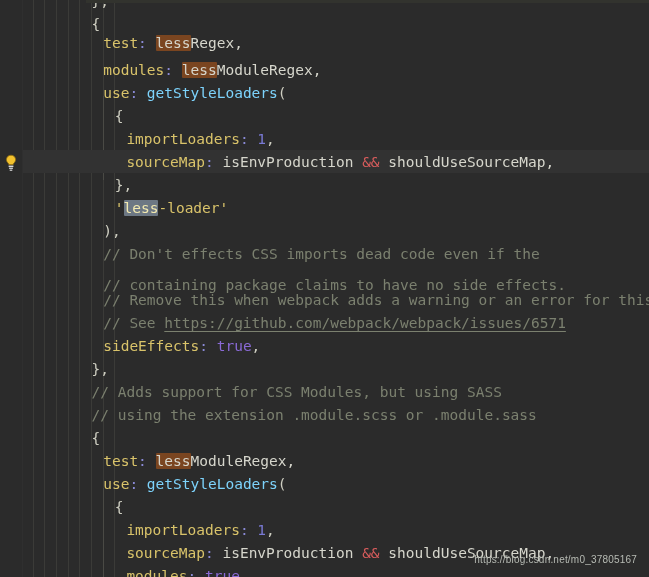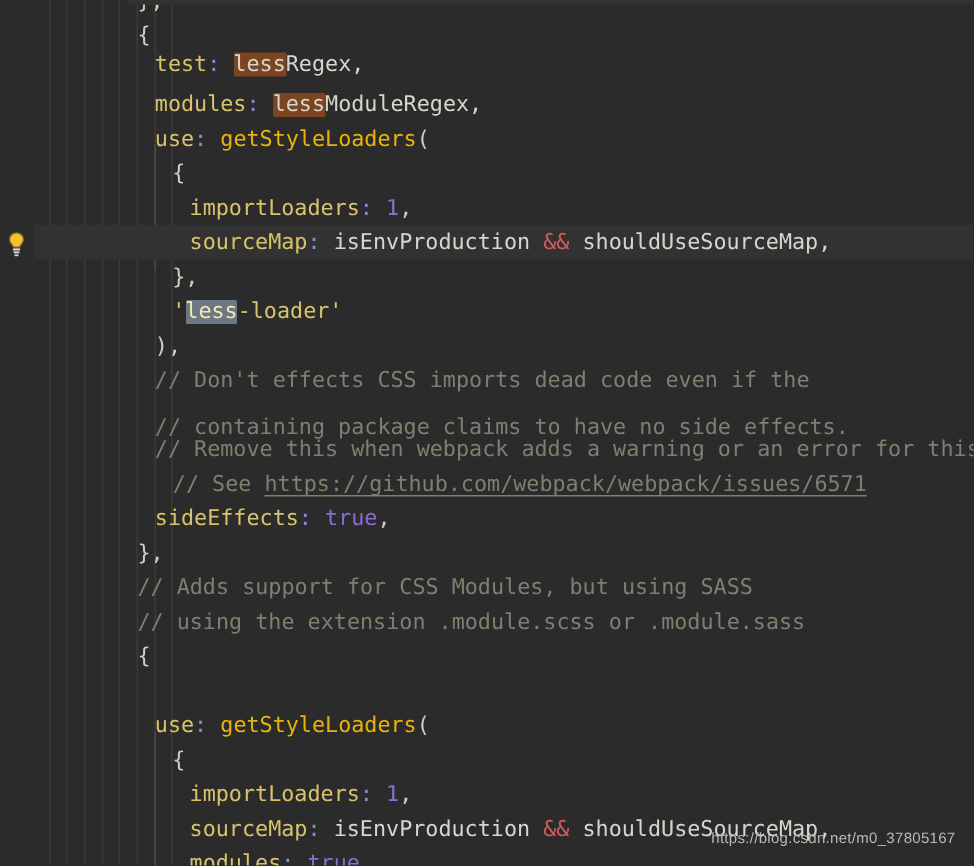--- a/index.html
+++ b/index.html
@@ -101,21 +101,21 @@
     z-index: 3;
     letter-spacing: 0px;
   }
 
   
   .t-punc   { color: #cfcfc2; }
   .t-brace  { color: #cfcfc2; }
   .t-key    { color: #d9c36a; }
   .t-colon  { color: #8a8ad6; }
   .t-ident  { color: #d6d6cc; }
-  .t-func   { color: #eab308; }
+  .t-func   { color: #7dd3fc; }
   .t-num    { color: #7a7ad6; }
   .t-kw     { color: #8a6ad6; }
   .t-op     { color: #d65c5c; }
   .t-str    { color: #d9c36a; }
   .t-comment{ color: #7b806f; font-style: normal; }
   .t-link   { color: #7b806f; text-decoration: underline; text-underline-offset: 3px; cursor: pointer; }
 
   
   .hl-find {
     background: #7a4520;
@@ -187,26 +187,27 @@
       <div class="line" style="top: 82px; left: 103.2px;"><span class="t-key">use</span><span class="t-colon">: </span><span class="t-func">getStyleLoaders</span><span class="t-punc">(</span></div>
       <div class="line" style="top: 105px; left: 114.8px;"><span class="t-brace">{</span></div>
       <div class="line" style="top: 128px; left: 126.4px;"><span class="t-key">importLoaders</span><span class="t-colon">: </span><span class="t-num">1</span><span class="t-punc">,</span></div>
       <div class="line" style="top: 151px; left: 126.4px;"><span class="t-key">sourceMap</span><span class="t-colon">: </span><span class="t-ident">isEnvProduction </span><span class="t-op">&amp;&amp;</span><span class="t-ident"> shouldUseSourceMap,</span></div>
       <div class="line" style="top: 174px; left: 114.8px;"><span class="t-punc">},</span></div>
       <div class="line" style="top: 197px; left: 114.8px;"><span class="t-str">'</span><span class="hl-find-caret">less</span><span class="t-str">-loader'</span></div>
       <div class="line" style="top: 220px; left: 103.2px;"><span class="t-punc">),</span></div>
       <div class="line" style="top: 243px; left: 103.2px;"><span class="t-comment">// Don't effects CSS imports dead code even if the</span></div>
       <div class="line" style="top: 274px; left: 103.2px;"><span class="t-comment">// containing package claims to have no side effects.</span></div>
       <div class="line" style="top: 289px; left: 103.2px;"><span class="t-comment">// Remove this when webpack adds a warning or an error for this.</span></div>
-      <div class="line" style="top: 312px; left: 103.2px; padding-left: 12px;"><span class="t-comment">// See </span><span class="t-link">https://github.com/webpack/webpack/issues/6571</span></div>
+      <div class="line" style="top: 312px; left: 103.2px;"><span class="t-comment">// See </span><span class="t-link">https://github.com/webpack/webpack/issues/6571</span></div>
       <div class="line" style="top: 335px; left: 103.2px;"><span class="t-key">sideEffects</span><span class="t-colon">: </span><span class="t-kw">true</span><span class="t-punc">,</span></div>
       <div class="line" style="top: 358px; left: 91.6px;"><span class="t-punc">},</span></div>
       <div class="line" style="top: 381px; left: 91.6px;"><span class="t-comment">// Adds support for CSS Modules, but using SASS</span></div>
       <div class="line" style="top: 404px; left: 91.6px;"><span class="t-comment">// using the extension .module.scss or .module.sass</span></div>
       <div class="line" style="top: 427px; left: 91.6px;"><span class="t-brace">{</span></div>
+      <div class="line" style="top: 450px; left: 103.2px;"><span class="t-key">test</span><span class="t-colon">: </span><span class="hl-find on-ident">less</span><span class="t-ident">ModuleRegex,</span></div>
       <div class="line" style="top: 473px; left: 103.2px;"><span class="t-key">use</span><span class="t-colon">: </span><span class="t-func">getStyleLoaders</span><span class="t-punc">(</span></div>
       <div class="line" style="top: 496px; left: 114.8px;"><span class="t-brace">{</span></div>
       <div class="line" style="top: 519px; left: 126.4px;"><span class="t-key">importLoaders</span><span class="t-colon">: </span><span class="t-num">1</span><span class="t-punc">,</span></div>
       <div class="line" style="top: 542px; left: 126.4px;"><span class="t-key">sourceMap</span><span class="t-colon">: </span><span class="t-ident">isEnvProduction </span><span class="t-op">&amp;&amp;</span><span class="t-ident"> shouldUseSourceMap,</span></div>
       <div class="line" style="top: 565px; left: 126.4px;"><span class="t-key">modules</span><span class="t-colon">: </span><span class="t-kw">true</span><span class="t-punc">,</span></div>
     </div>
 
   <div class="watermark">https://blog.csdn.net/m0_37805167</div>
 
 </div>

